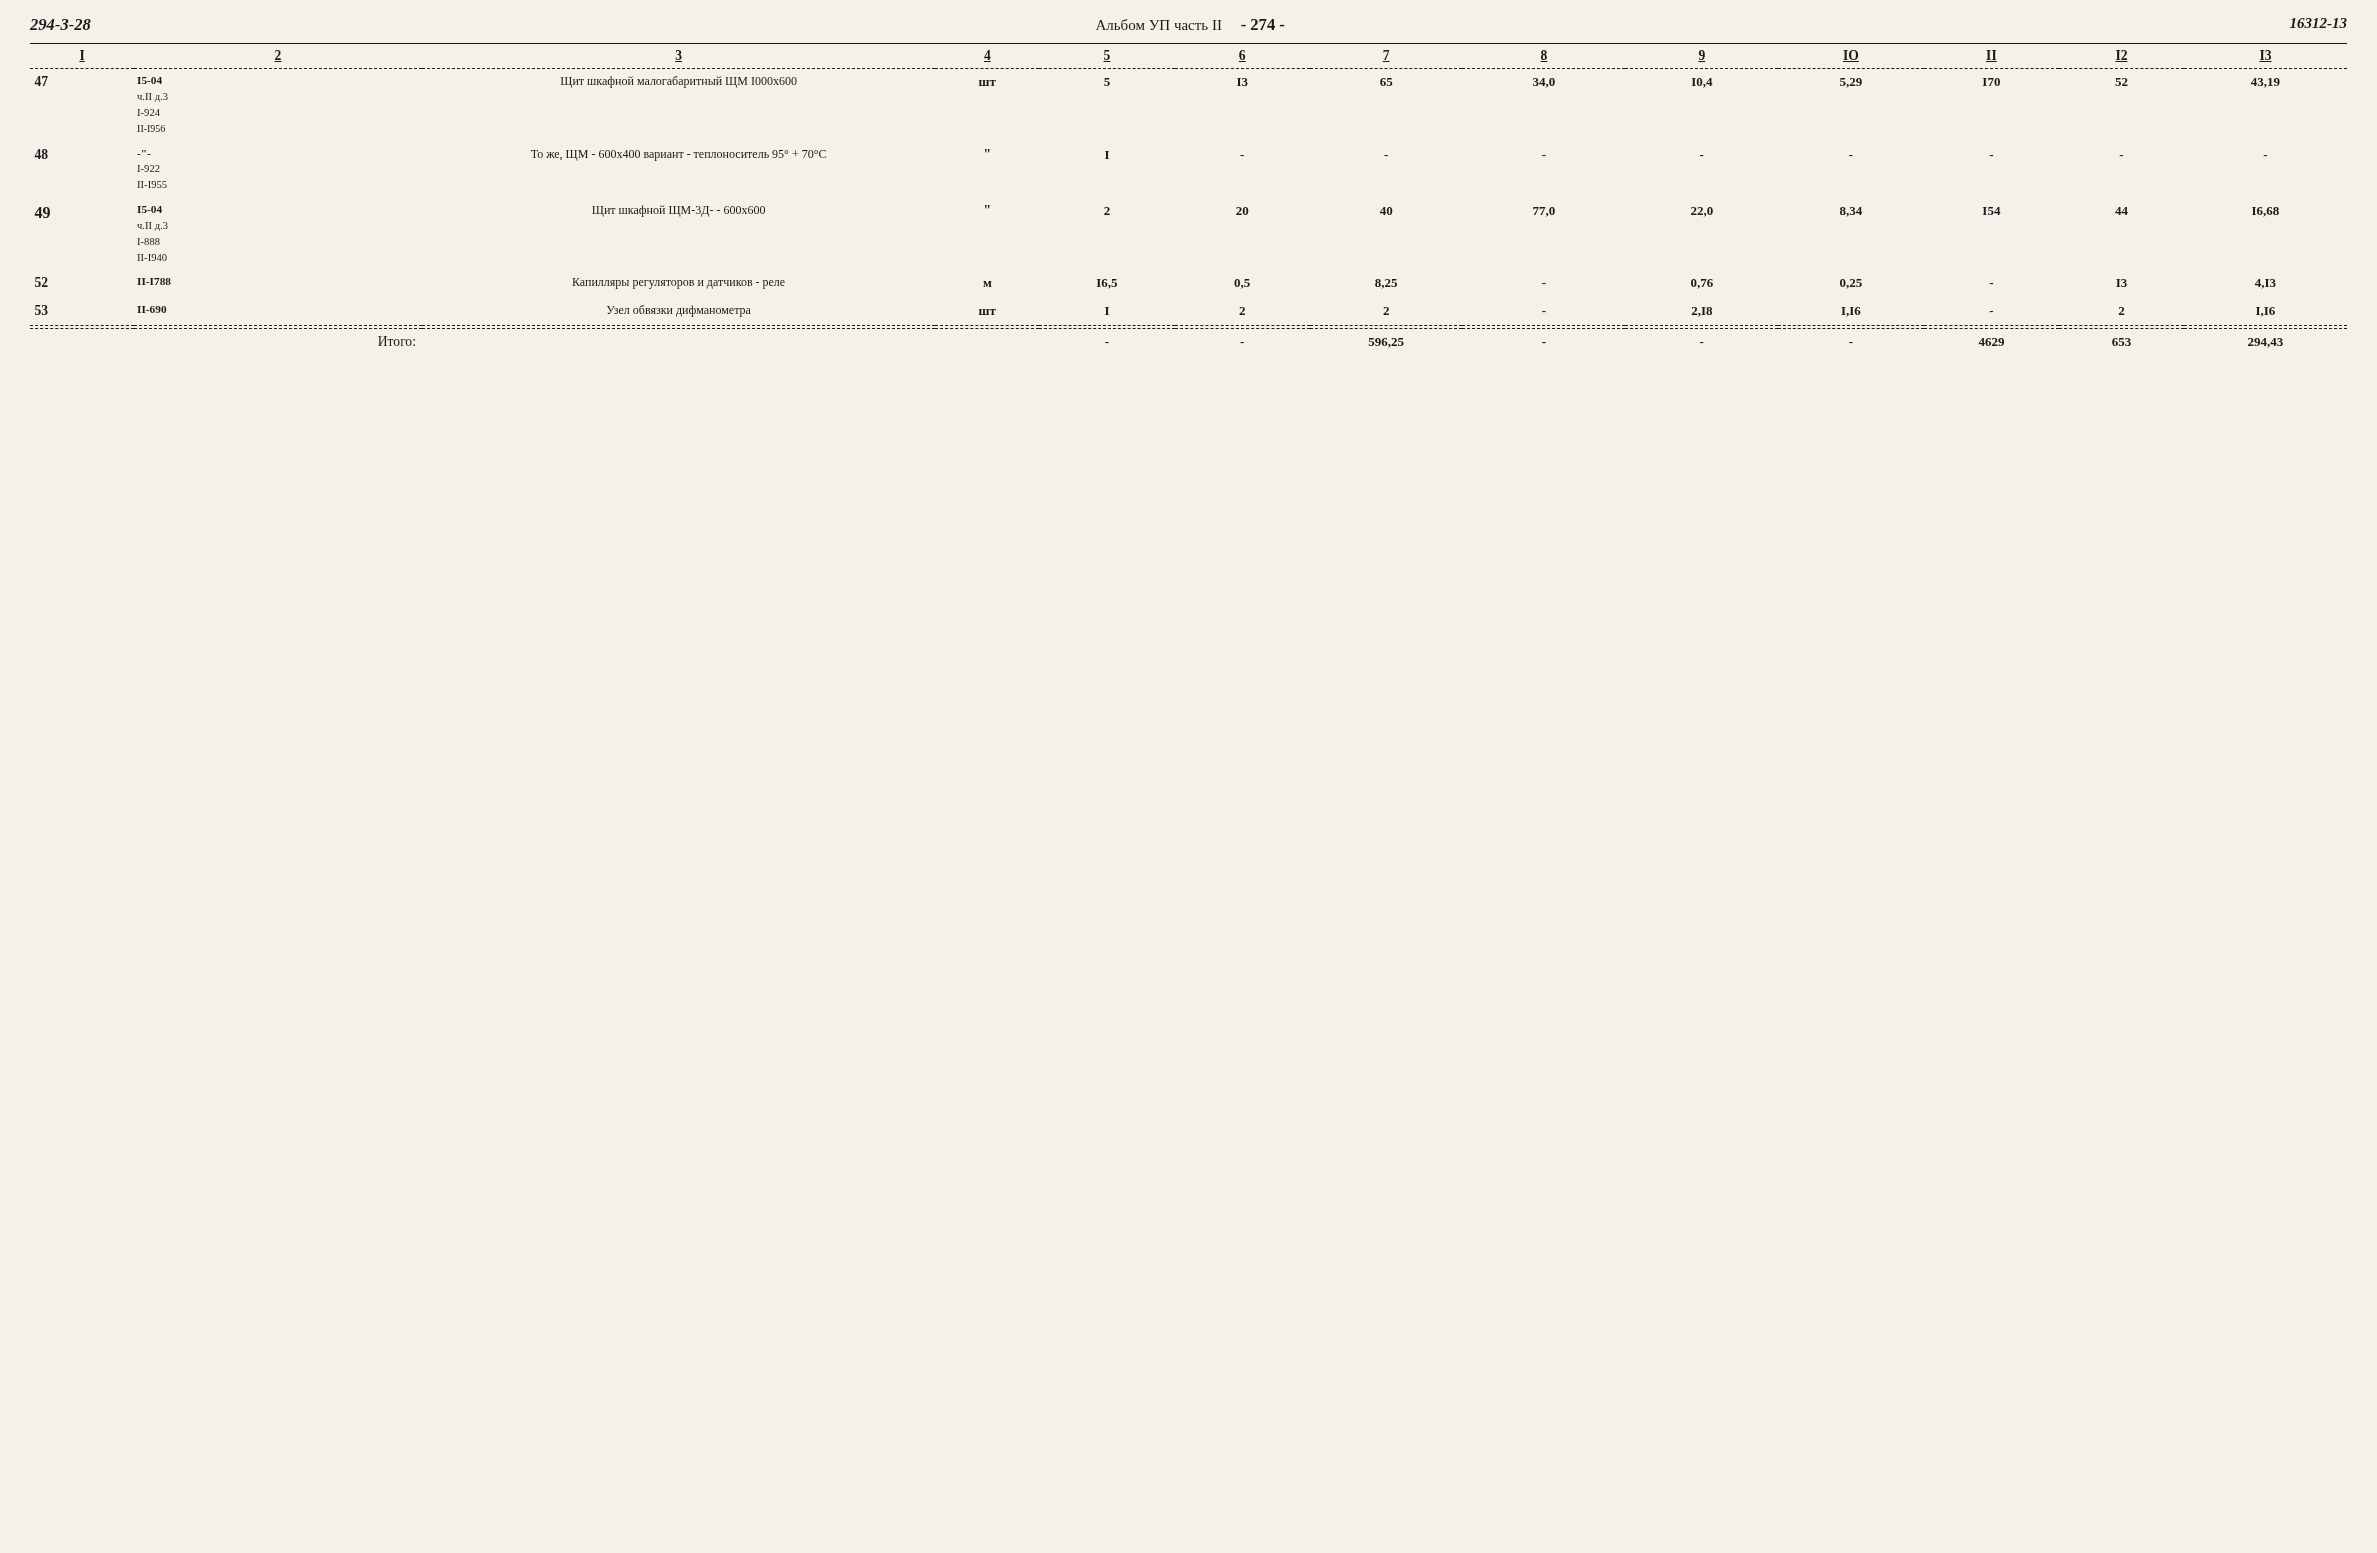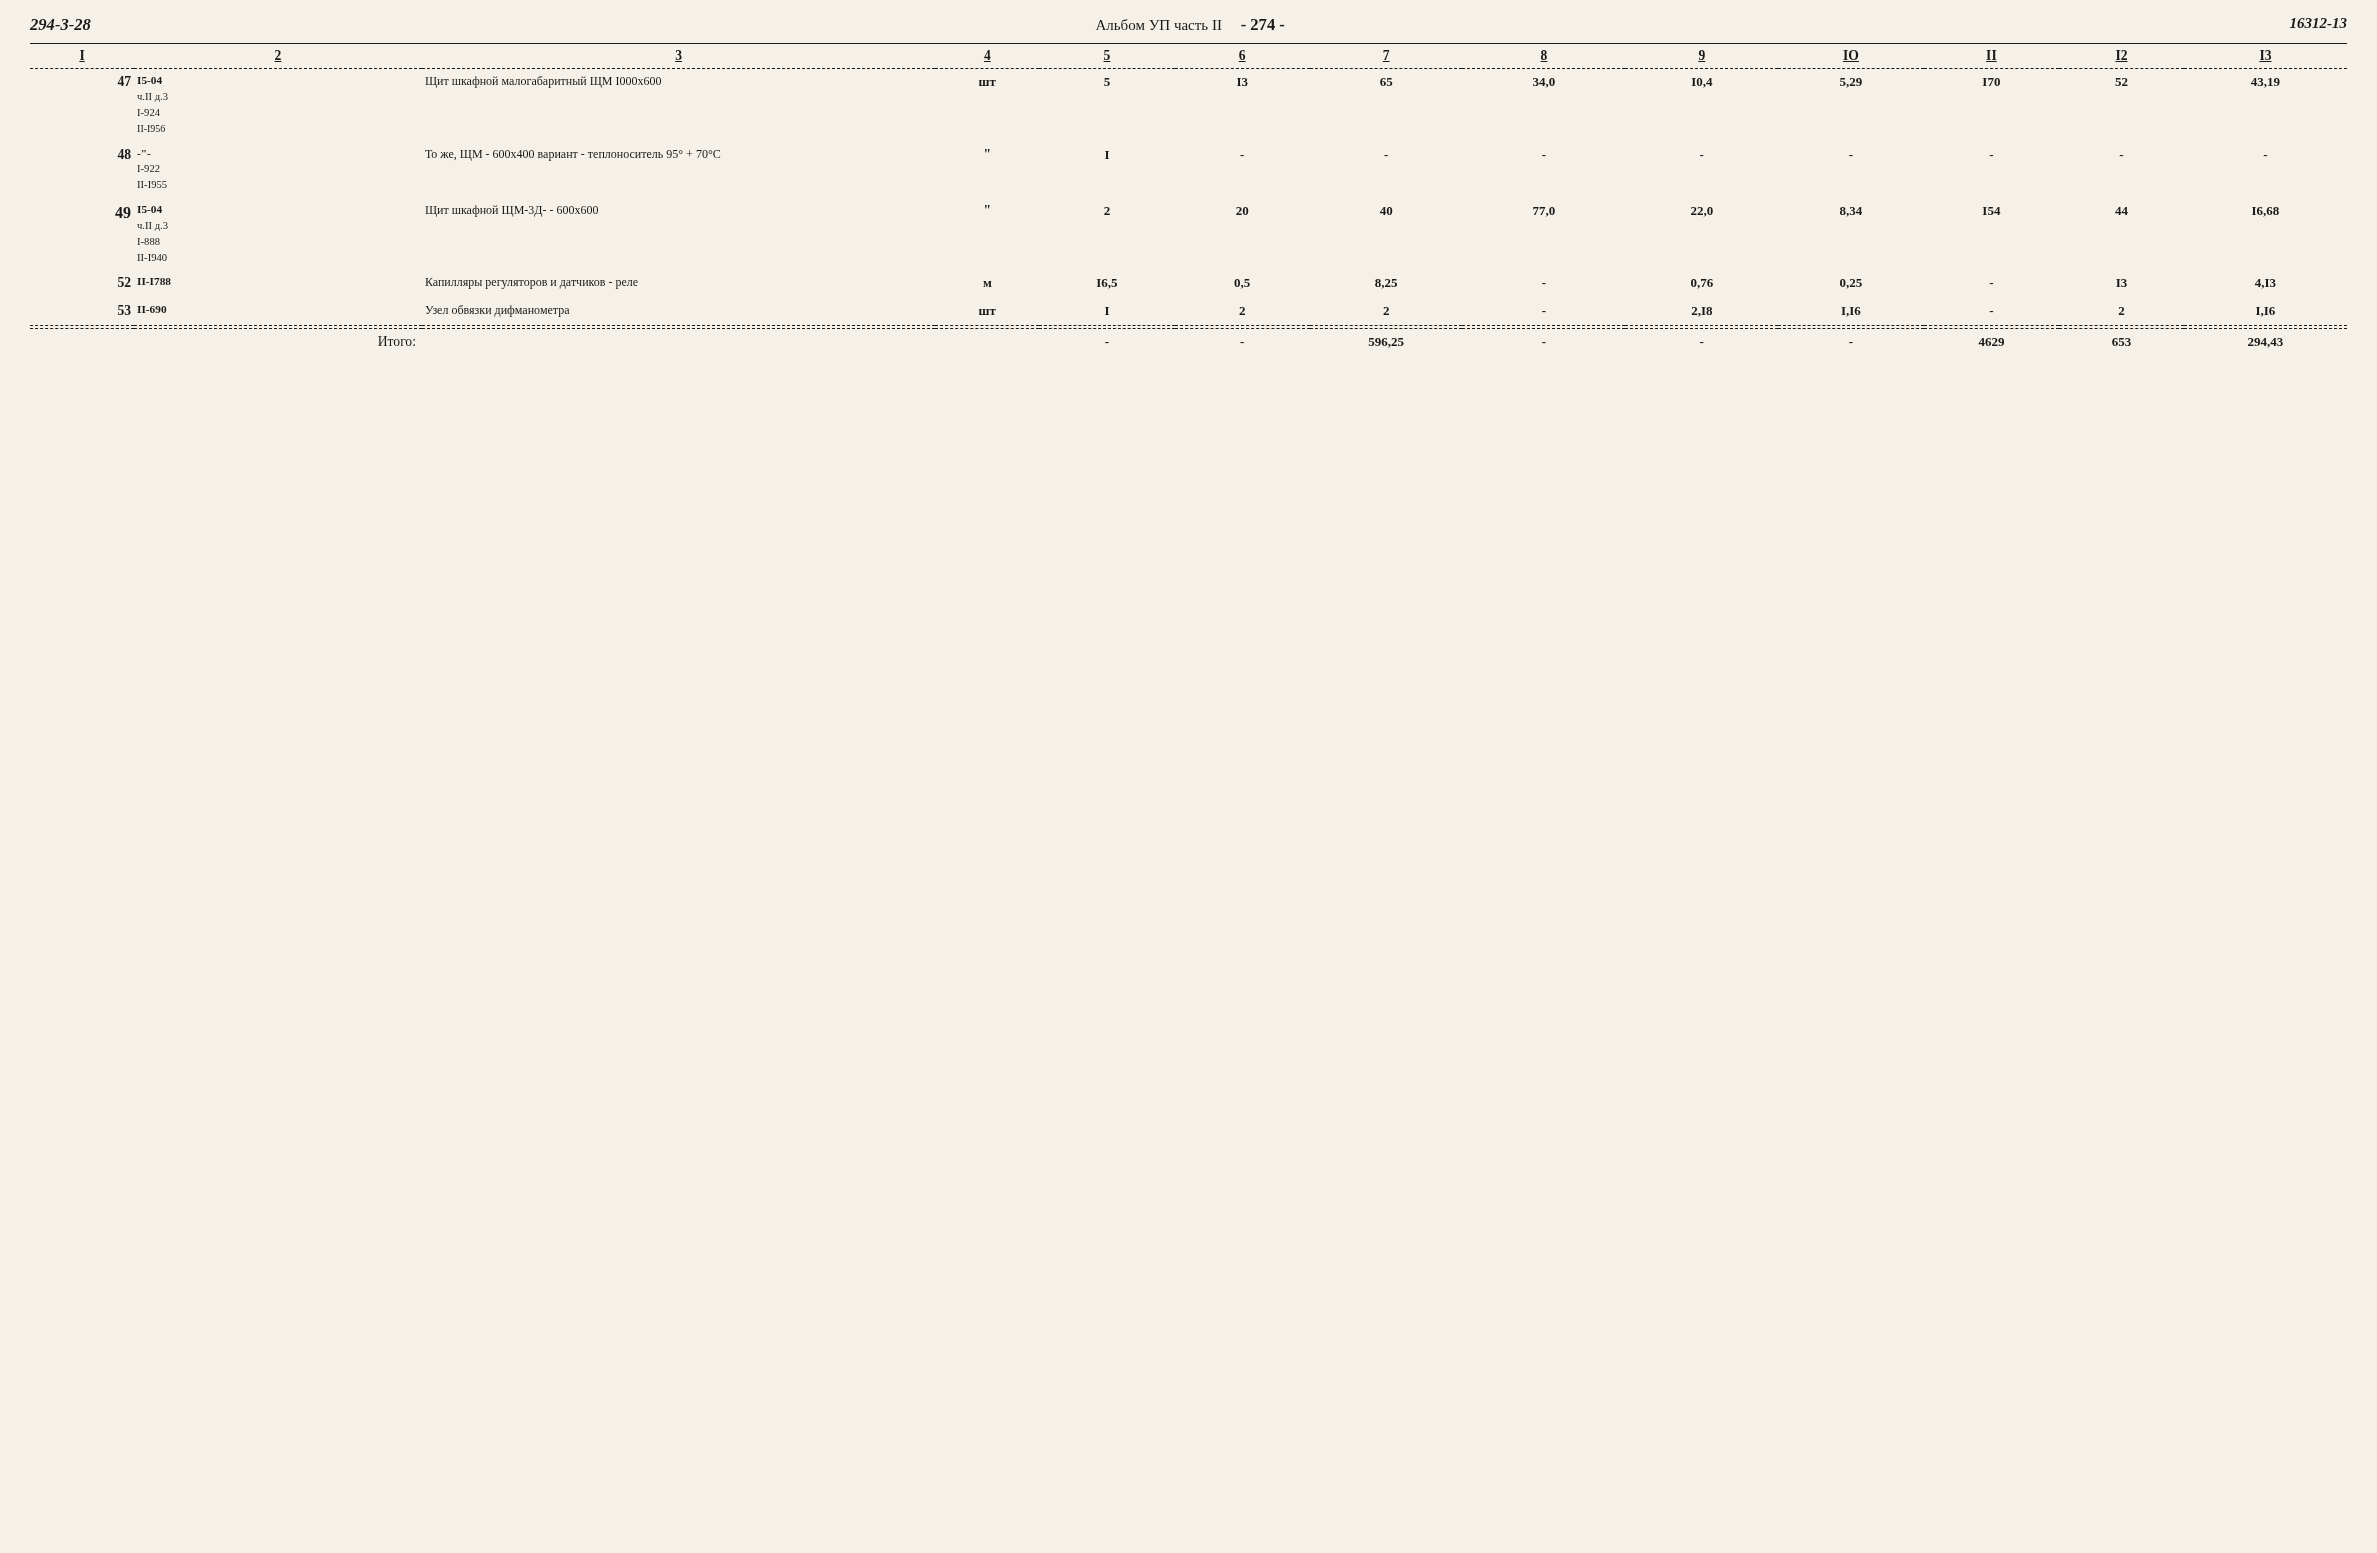--- a/index.html
+++ b/index.html
@@ -69,36 +69,36 @@
       text-align: center;
     }
 
     .main-table tbody tr td {
       vertical-align: top;
       padding: 4.5px 3px;
       text-align: center;
     }
 
     .main-table tbody tr td:nth-child(1) {
-      text-align: right;
+      text-align: left;
       padding-left: 4.5px;
       font-weight: bold;
       font-size: 13.6px;
       white-space: nowrap;
     }
 
     .main-table tbody tr td:nth-child(2) {
       text-align: left;
       font-size: 12px;
       white-space: nowrap;
       margin-top: 36px;
     }
 
     .main-table tbody tr td:nth-child(3) {
-      text-align: left;
+      text-align: center;
       font-size: 12px;
       min-width: 144px;
     }
 
     .main-table tbody tr td:nth-child(n+4) {
       font-weight: bold;
       font-size: 13px;
     }
 
     .divider-row td {

